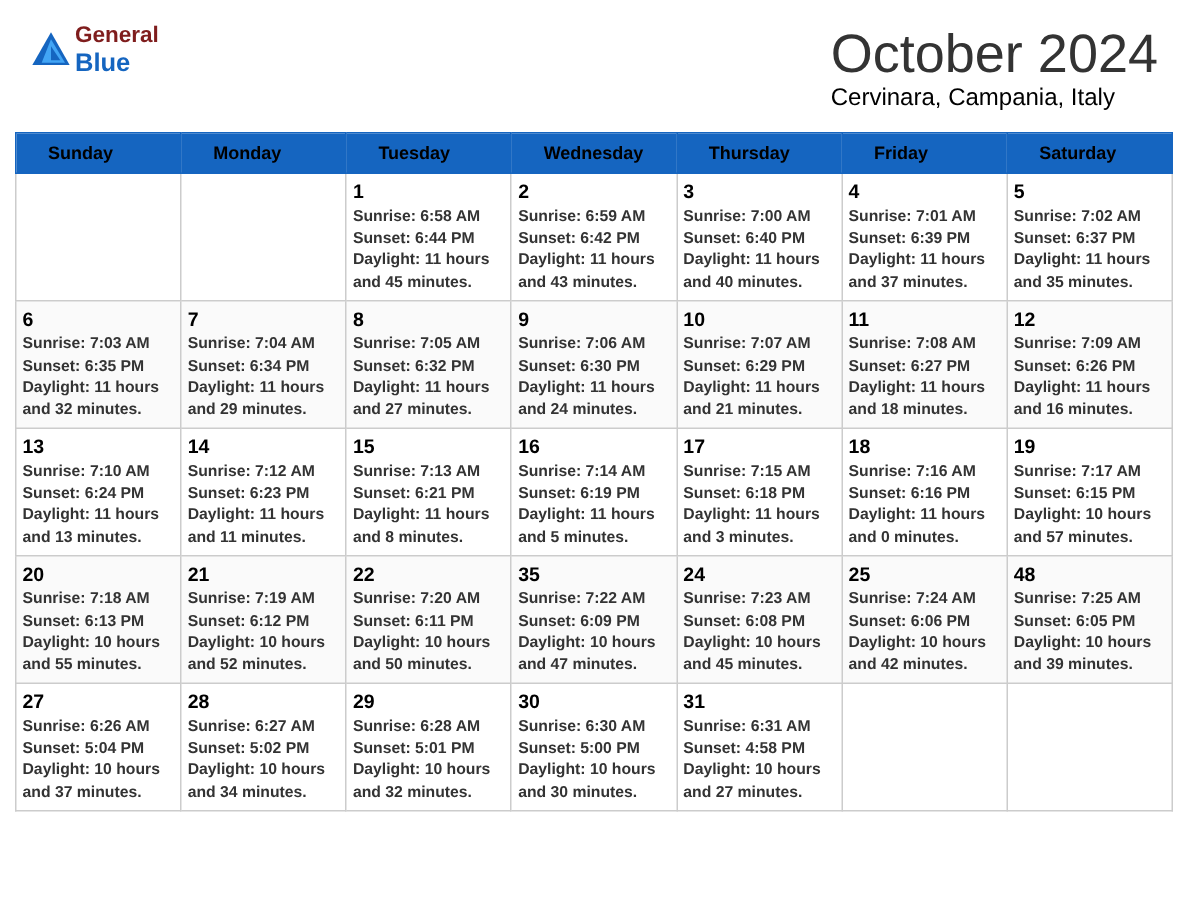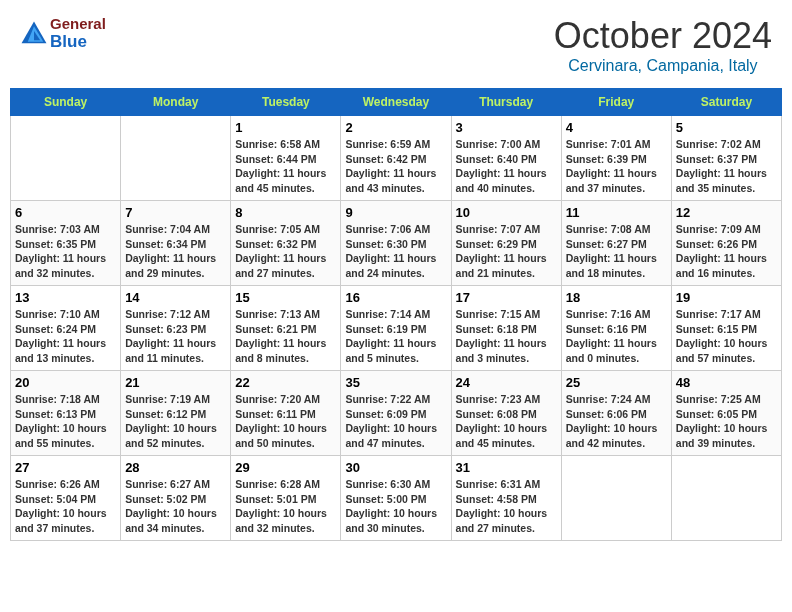--- a/index.html
+++ b/index.html
@@ -20,41 +20,41 @@
     .logo {
       display: flex;
       align-items: center;
     }
     .logo-icon {
       width: 28px;
       height: 28px;
       margin-right: 2px;
     }
     .title-section {
-      text-align: center;
+      text-align: left;
     }
     .month-title {
       font-size: 36px;
       color: #333;
       font-weight: normal;
     }
     .location {
       font-size: 16px;
-      color: #0369a1;
+      color: #000000;
     }
     .calendar {
       width: 100%;
       border-collapse: collapse;
       font-size: 11px;
     }
     .calendar th {
       background: #1565C0;
-      color: #bef264;
-      padding: 6px 5px;
-      text-align: center;
+      color: #000000;
+      padding: 6px 21px;
+      text-align: left;
       font-weight: bold;
       font-size: 12px;
       border: 1px solid #1565C0;
     }
     .calendar td {
       border: 1px solid #ccc;
       vertical-align: top;
       padding: 4px;
       height: 85px;
       width: 14.28%;

